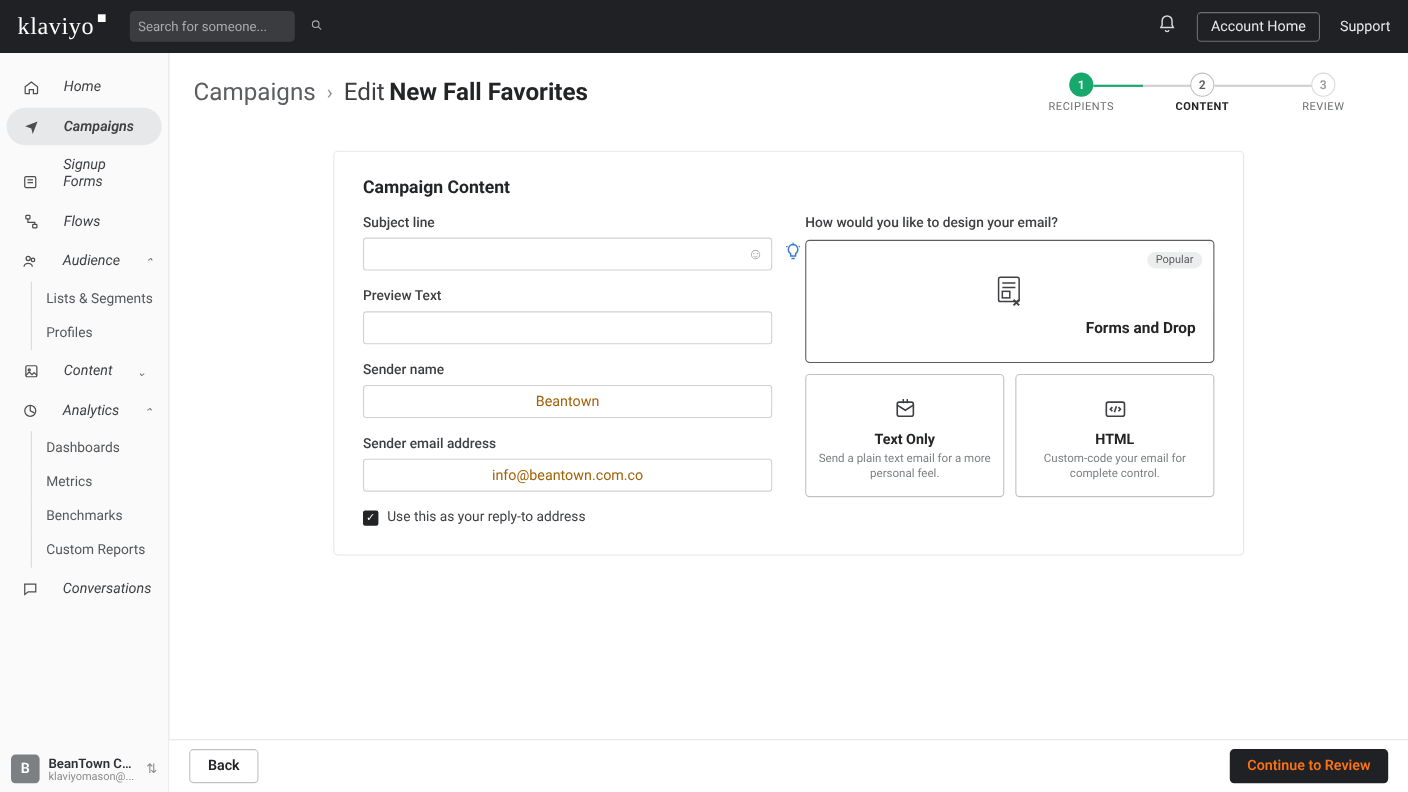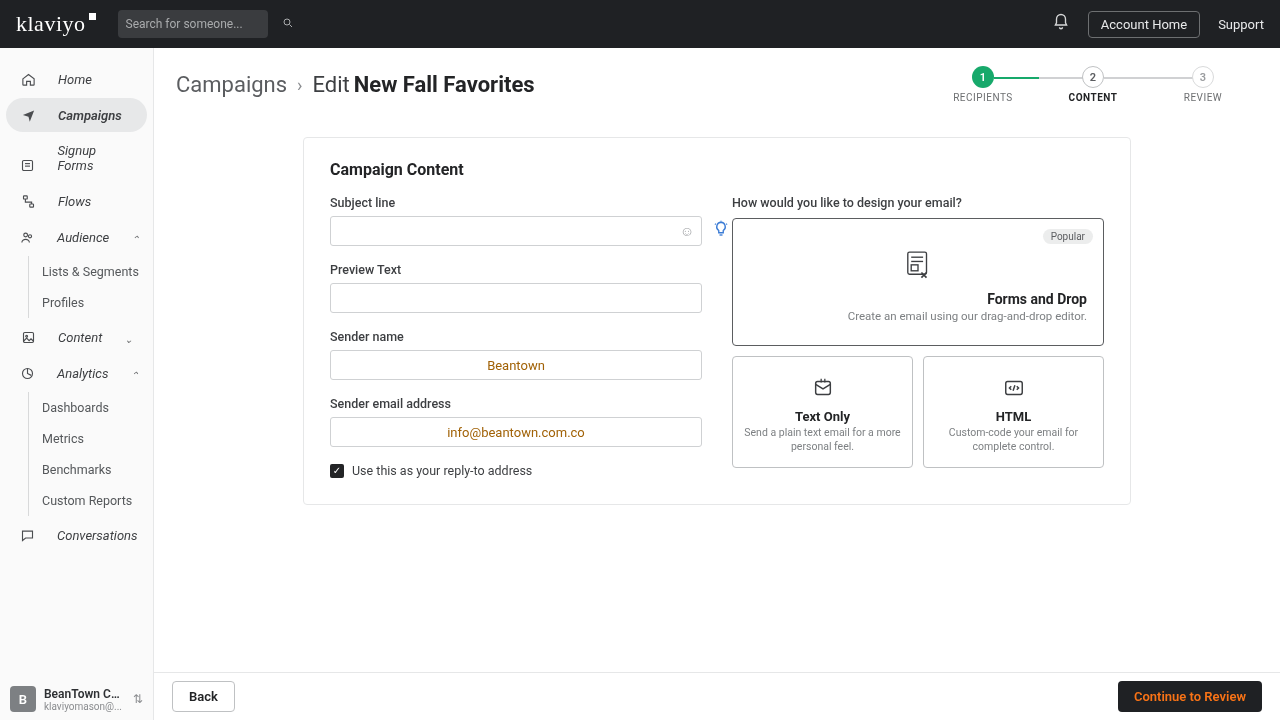--- a/index.html
+++ b/index.html
@@ -267,21 +267,20 @@
           <div class="opt-icon">
             <svg viewBox="0 0 40 40" fill="none" stroke="#3d3f42" stroke-width="1.6">
                 <rect x="8" y="6" width="22" height="26" rx="2"></rect>
                 <line x1="12" y1="12" x2="26" y2="12"></line>
                 <line x1="12" y1="17" x2="26" y2="17"></line>
                 <rect x="12" y="21" width="8" height="7"></rect>
                 <path d="M24 30l6 6M30 30l-6 6" stroke-width="2"></path>
               </svg>
           </div>
           <div class="opt-title">Forms and Drop</div>
-          <div class="opt-sub">Create an email using our drag-and-drop editor.</div>
         </div>
         <div class="opt-row">
           <div class="opt-sm">
             <div class="opt-icon">
               <svg viewBox="0 0 24 24" fill="none" stroke="#3d3f42" stroke-width="1.6">
                   <rect x="4" y="5" width="16" height="14" rx="2"></rect>
                   <path d="M4 8l8 5 8-5"></path>
                   <path d="M10 2v4M14 2v4" stroke-width="1.4"></path>
                 </svg>
             </div>

